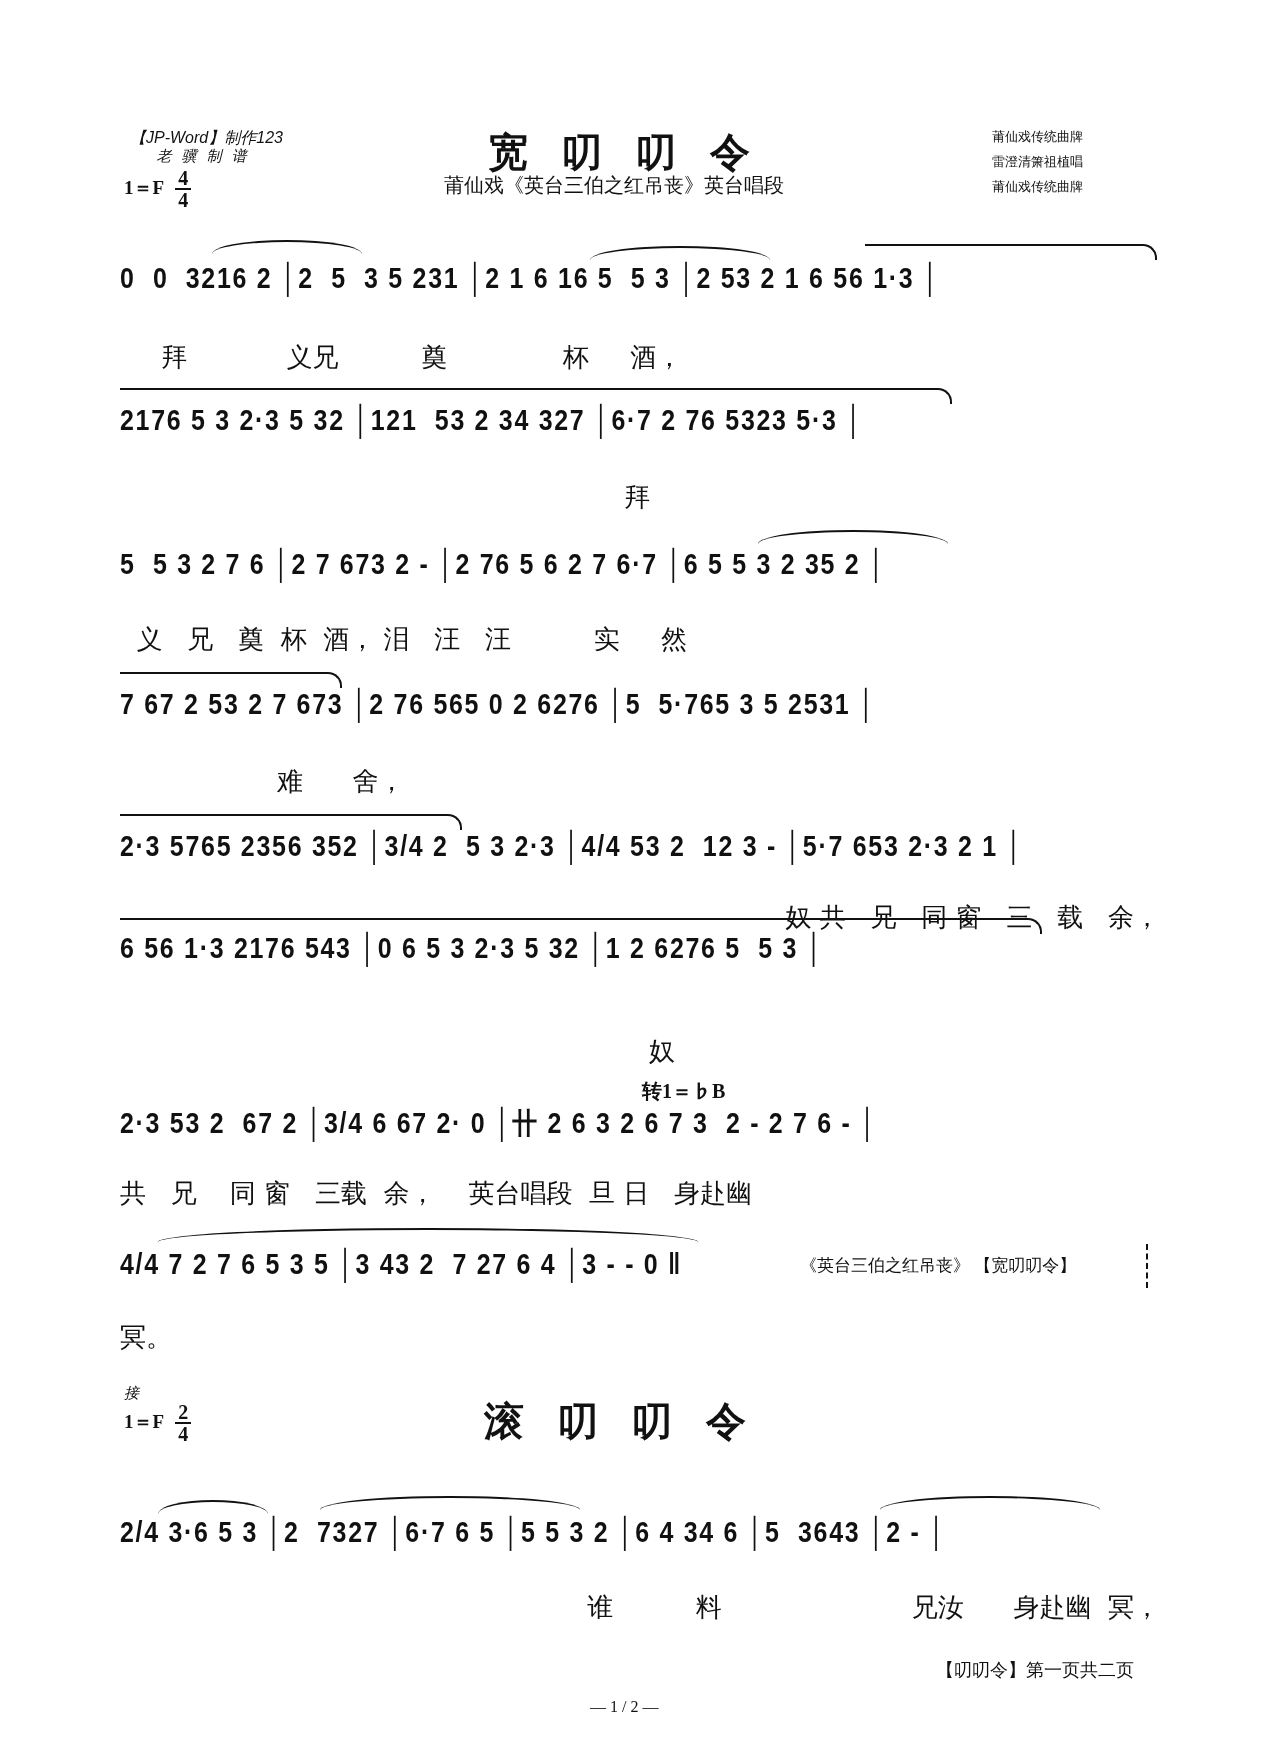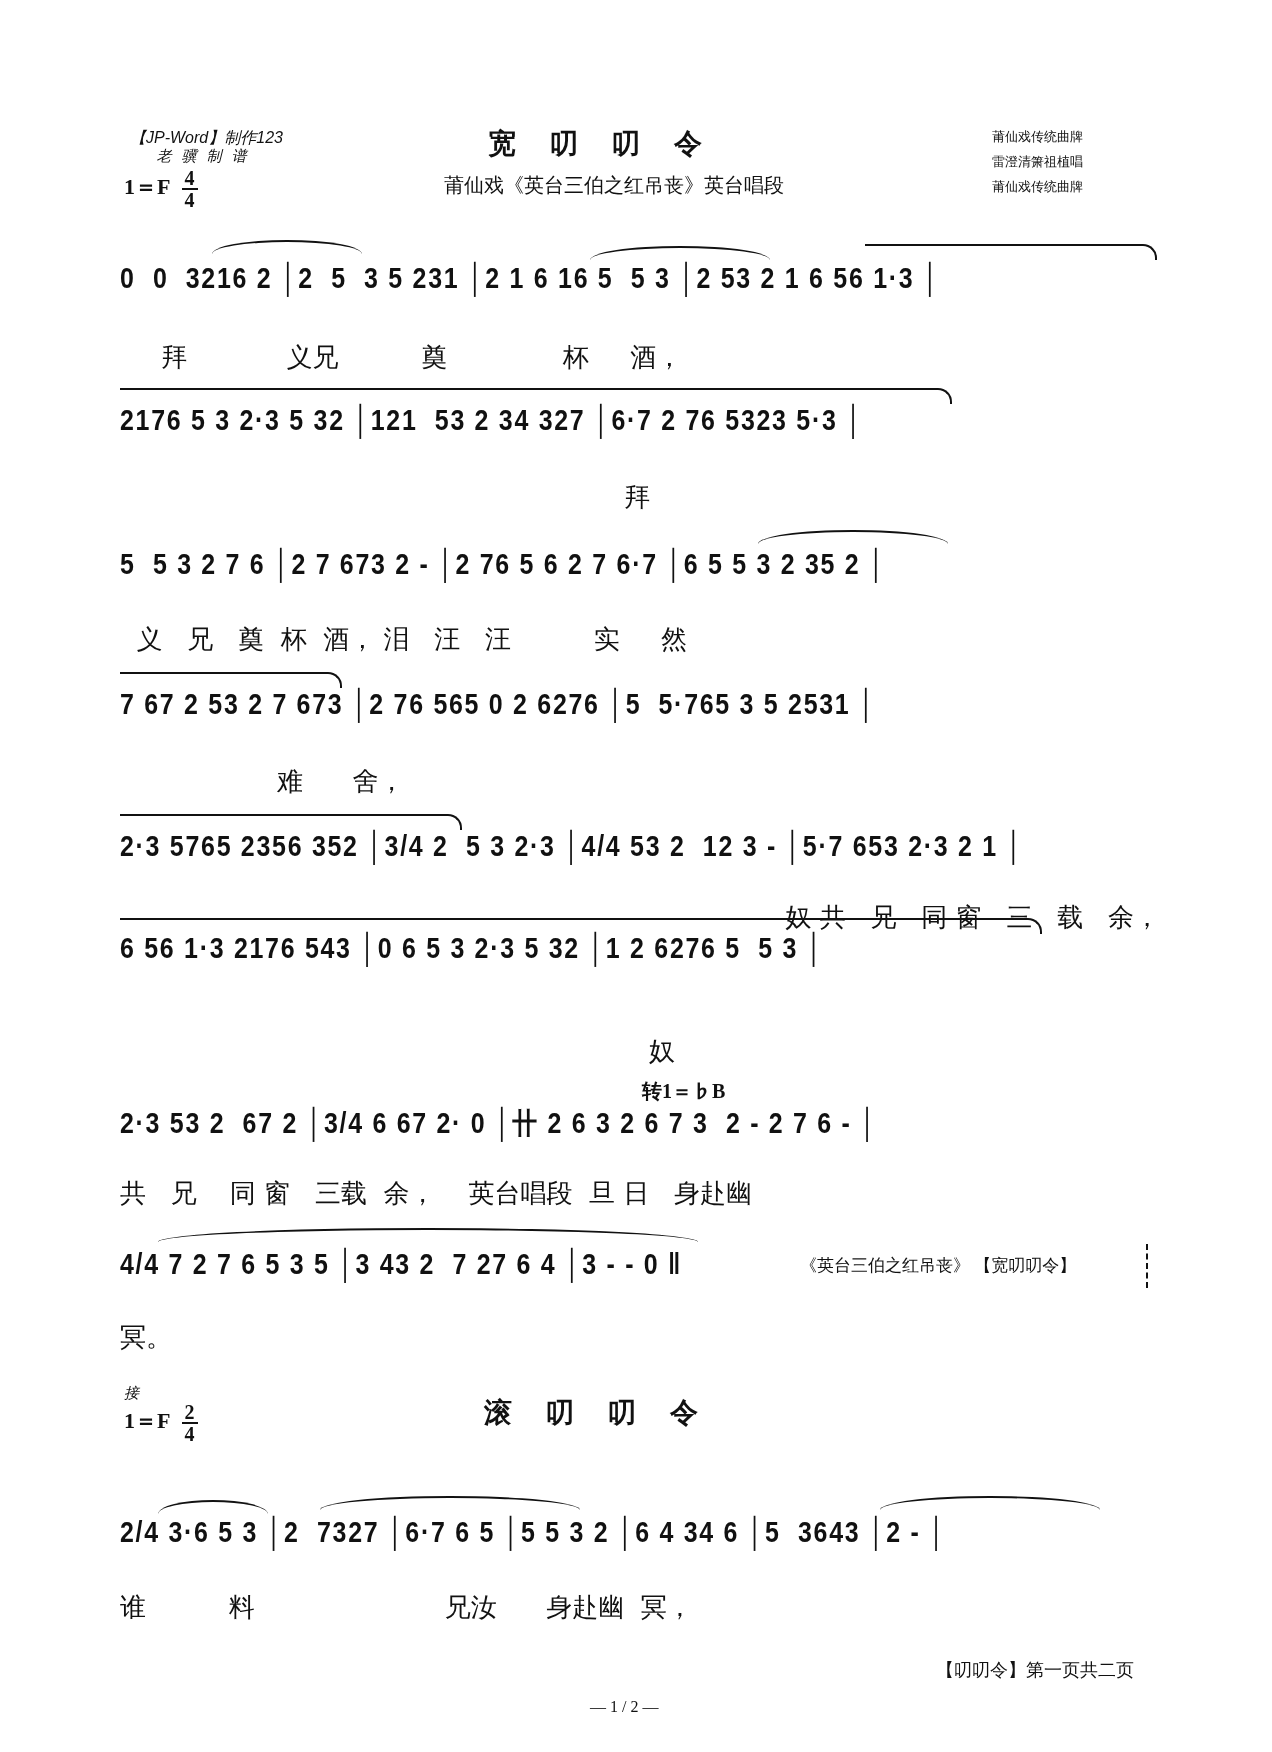--- a/index.html
+++ b/index.html
@@ -1,24 +1,24 @@
 <!DOCTYPE html>
 <html><head>
 <meta charset="utf-8">
 <style>
   html, body { margin:0; padding:0; background:#ffffff; }
   body { width:1272px; height:1752px; position:relative; overflow:hidden;
          font-family:"DejaVu Sans", "Liberation Sans", sans-serif; color:#111; }
   .abs { position:absolute; }
   .credit { left:130px; top:129px; font-family:"Liberation Sans", sans-serif; font-style:italic; font-size:16px; line-height:18px; text-align:center; }
   .credit .l2 { letter-spacing:10px; font-size:15px; }
-  .key { font-family:"Liberation Serif", serif; font-weight:bold; font-size:22px; }
+  .key { font-family:"Liberation Serif", serif; font-weight:bold; font-size:19px; }
   .timesig { display:inline-flex; flex-direction:column; align-items:center; font-family:"Liberation Serif", serif; font-weight:bold; font-size:20px; line-height:20px; vertical-align:middle; margin-left:6px; }
   .timesig .line{ width:16px; border-top:2px solid #111; }
-  .title { font-family:Liberation Serif, serif; font-weight:bold; font-size:28px; letter-spacing:34px; }
+  .title { font-family:Liberation Serif, serif; font-weight:bold; font-size:40px; letter-spacing:34px; }
   .subtitle { font-family:"DejaVu Serif", serif; font-size:20px; }
   .attrib { font-family:"DejaVu Serif", serif; font-size:13px; line-height:25px; }
   .row { position:absolute; left:120px; width:1030px; height:44px; }
   .notes { position:absolute; left:0; top:0; font-family:"Liberation Sans", sans-serif; font-weight:bold; font-size:29px; letter-spacing:2px; white-space:pre; transform:scaleX(0.86); transform-origin:left top; }
   .lyrics { position:absolute; left:120px; width:1040px; font-family:"DejaVu Sans", sans-serif; font-size:26px; white-space:pre;margin-top:10px; }
   .slur { position:absolute; border-top:2px solid #111; border-radius:50% 50% 0 0 / 100% 100% 0 0; height:12px; }
   .longslur { position:absolute; border-top:2px solid #111; border-right:2px solid #111; border-radius:0 14px 0 0; height:14px; }
   .endtext { font-family:Liberation Serif, serif; font-size:17px; }
   .footer { font-family:"DejaVu Sans", sans-serif; font-size:18px; }
   .pagenum { font-family:"Liberation Serif", serif; font-size:16px; }
@@ -108,16 +108,16 @@
   </span>
 </div>
 <div class="abs title" style="left:484px;top:1394px;">滚叨叨令</div>
 
 <div class="row" style="top:1516px;">
   <div class="notes">2/4 3·6 5 3 │2  7327 │6·7 6 5 │5 5 3 2 │6 4 34 6 │5  3643 │2 - │</div>
   <div class="slur" style="left:38px;top:-16px;width:110px;"></div>
   <div class="slur" style="left:200px;top:-20px;width:260px;"></div>
   <div class="slur" style="left:760px;top:-20px;width:220px;"></div>
 </div>
-<div class="lyrics" style="top:1580px;">谁          料                       兄汝      身赴幽  冥，</div>
+<div class="lyrics" style="top:1580px;text-align:right;">谁          料                       兄汝      身赴幽  冥，</div>
 
 <div class="abs footer" style="left:936px;top:1658px;">【叨叨令】第一页共二页</div>
 <div class="abs pagenum" style="left:590px;top:1698px;">— 1 / 2 —</div>
 
 </body></html>

